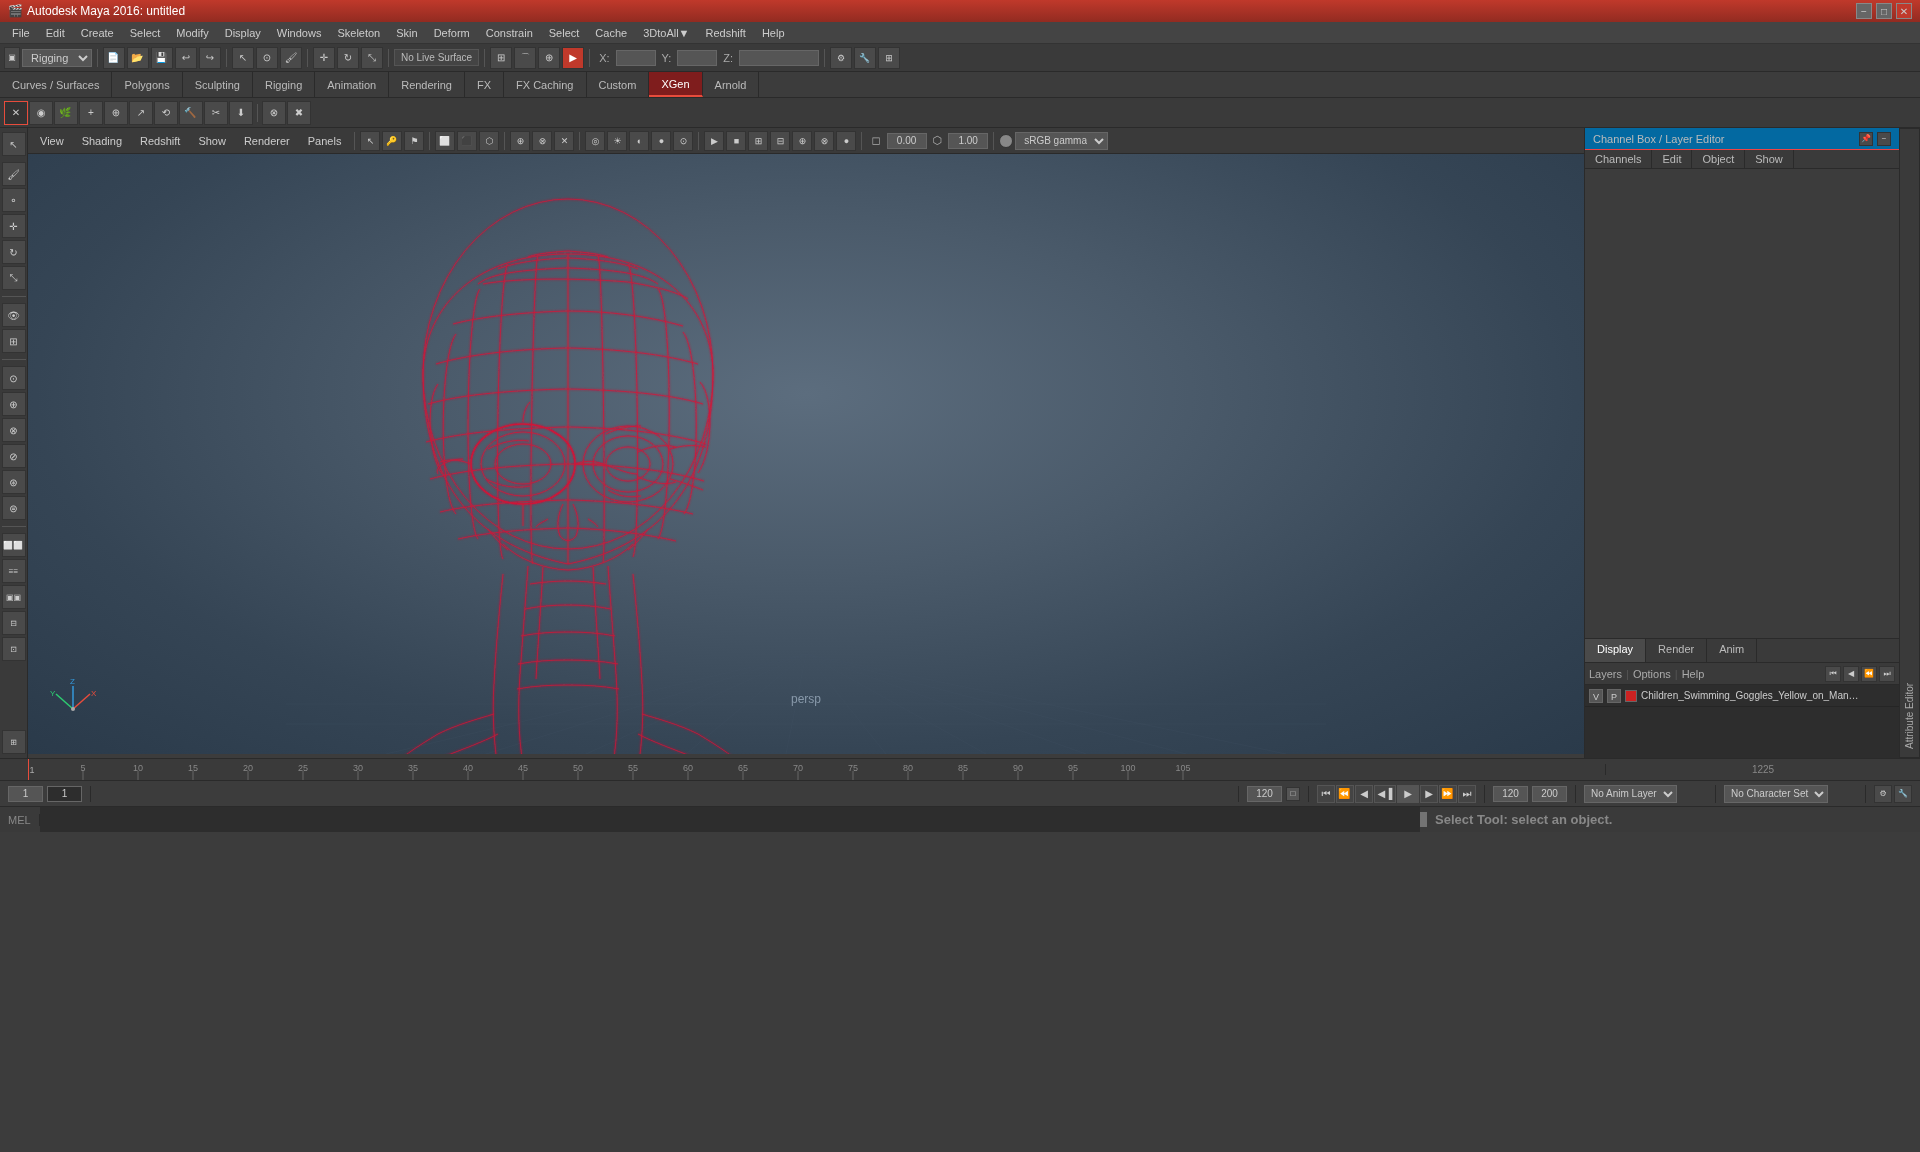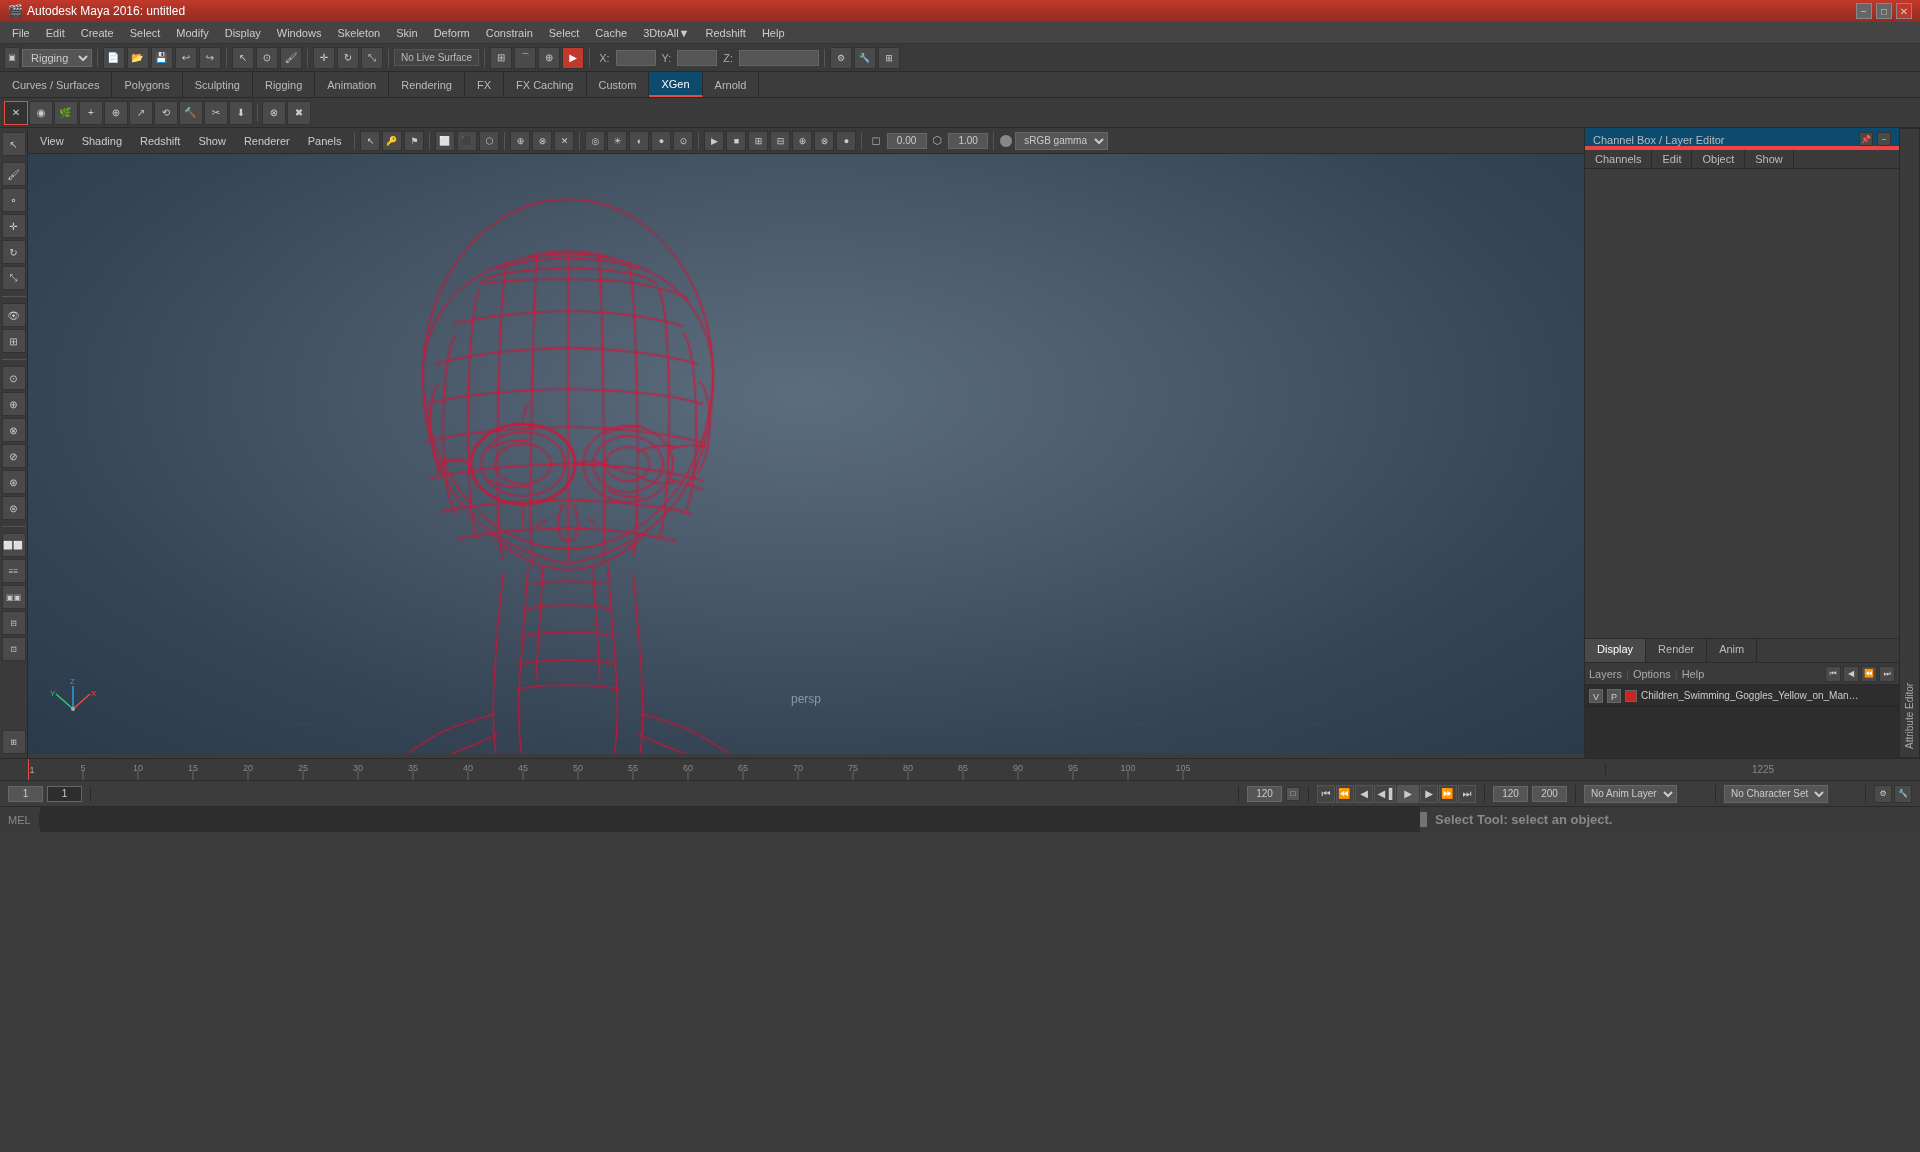--- a/index.html
+++ b/index.html
@@ -73,21 +73,21 @@
     .module-tab {
       padding: 0 12px;
       display: flex;
       align-items: center;
       cursor: pointer;
       color: #bbb;
       font-size: 11px;
       border-right: 1px solid #2a2a2a;
     }
     .module-tab.active {
-      background: #0c4a6e;
+      background: #7f1d1d;
       color: #fff;
       border-bottom: 2px solid #e74c3c;
     }
 
     
     #icon-toolbar {
       height: 30px;
       background: #3a3a3a;
       display: flex;
       align-items: center;
@@ -155,26 +155,26 @@
     #right-panel {
       width: 315px;
       background: #3c3c3c;
       border-left: 1px solid #2a2a2a;
       display: flex;
       flex-direction: column;
     }
 
     #channel-box-header {
       height: 22px;
-      background: #0c4a6e;
-      display: flex;
-      align-items: flex-end;
+      background: #0369a1;
+      display: flex;
+      align-items: center;
       justify-content: space-between;
       padding: 0 8px;
-      border-bottom: 4px solid #ef4444;
+      border-bottom: 1px solid #ef4444;
       font-size: 11px;
       color: #bbb;
     }
 
     #channel-box-tabs {
       display: flex;
       background: #3a3a3a;
       border-bottom: 1px solid #2a2a2a;
     }
     .cb-tab {

